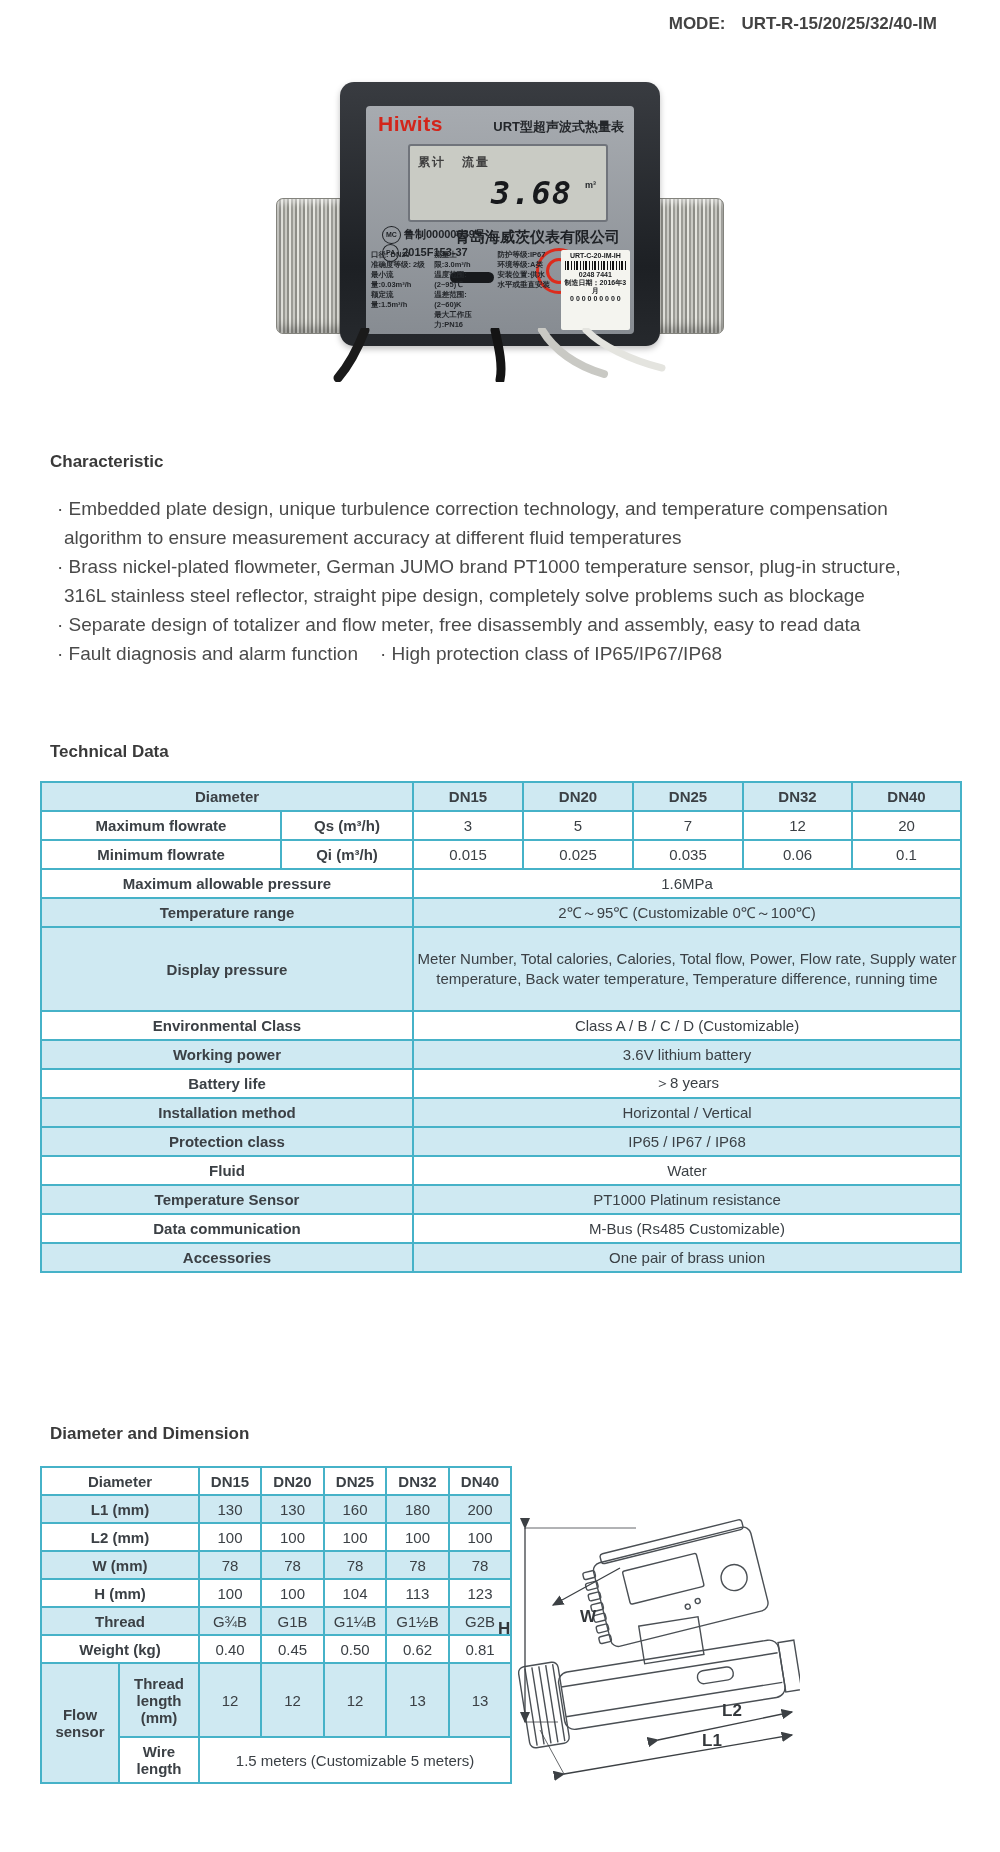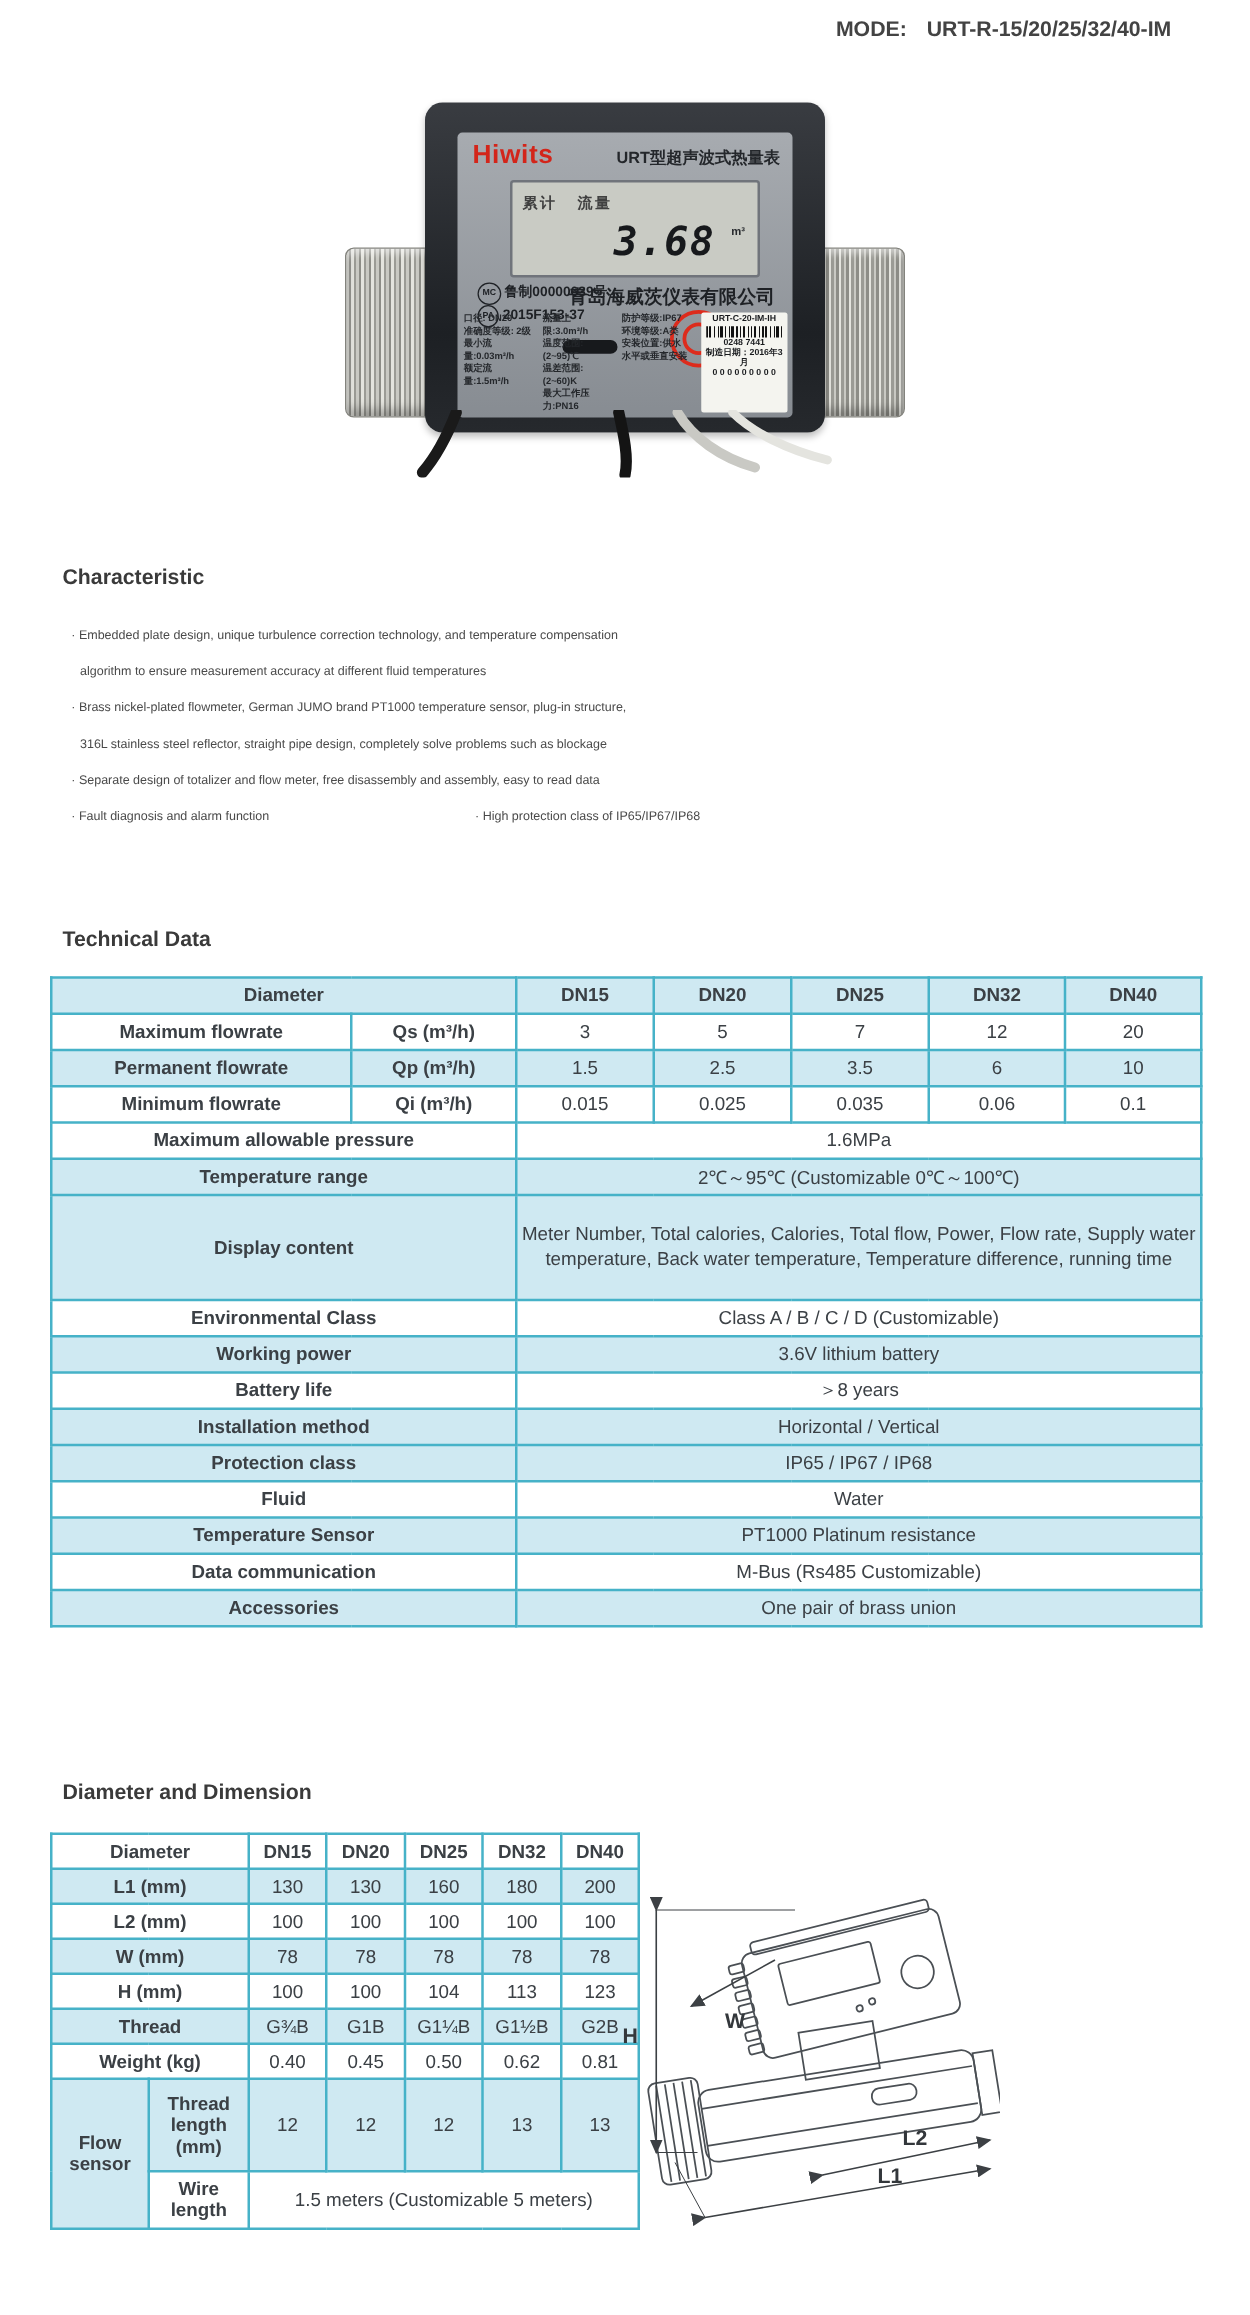--- a/index.html
+++ b/index.html
@@ -39,21 +39,21 @@
   .specs{position:absolute;left:5px;right:4px;bottom:4px;display:flex;gap:7px;
          font-size:7.5px;line-height:10px;color:#24272b;font-weight:bold;}
   .specs .c{width:62px;}
   .tag{width:72px;background:#f4f4ef;border-radius:2px;padding:2px 2px 1px;text-align:center;
        font-size:7px;line-height:8px;color:#17191c;}
   .bars{height:9px;margin:1px 2px;background:repeating-linear-gradient(90deg,#111 0 1px,#f4f4ef 1px 2px,#111 2px 4px,#f4f4ef 4px 6px,#111 6px 7px,#f4f4ef 7px 9px);}
   .cables{position:absolute;left:0;top:252px;width:460px;height:54px;}
 
   
   .h{position:absolute;left:50px;font-size:17px;font-weight:bold;color:#3a3a3a;}
-  .chars{position:absolute;left:50px;top:494px;width:780px;font-size:10px;color:#4a4a4a;line-height:29px;}
+  .chars{position:absolute;left:50px;top:494px;width:780px;font-size:19px;color:#4a4a4a;line-height:29px;}
   .chars .ln{white-space:nowrap;padding-left:7px;}
   .chars .ind{padding-left:14px;}
   .chars .duo{position:relative;}
   .chars .duo .rgt{position:absolute;left:330px;top:0;}
 
   
   table.t{border-collapse:collapse;table-layout:fixed;}
   table.t td{border:2px solid #46b2c8;text-align:center;vertical-align:middle;
              font-size:15px;color:#3b4045;padding:0;}
   table.t td.lbl{font-weight:bold;}
@@ -169,48 +169,39 @@
     </tr>
     <tr class="r29">
       <td class="lbl">Maximum flowrate</td>
       <td class="lbl">Qs (m³/h)</td>
       <td>3</td>
       <td>5</td>
       <td>7</td>
       <td>12</td>
       <td>20</td>
     </tr>
-    <tr class="b r29">
-      <td class="lbl">Permanent flowrate</td>
-      <td class="lbl">Qp (m³/h)</td>
-      <td>1.5</td>
-      <td>2.5</td>
-      <td>3.5</td>
-      <td>6</td>
-      <td>10</td>
-    </tr>
     <tr class="r29">
       <td class="lbl">Minimum flowrate</td>
       <td class="lbl">Qi (m³/h)</td>
       <td>0.015</td>
       <td>0.025</td>
       <td>0.035</td>
       <td>0.06</td>
       <td>0.1</td>
     </tr>
     <tr class="r29">
       <td colspan="2" class="lbl">Maximum allowable pressure</td>
       <td colspan="5">1.6MPa</td>
     </tr>
     <tr class="b r29">
       <td colspan="2" class="lbl">Temperature range</td>
       <td colspan="5">2℃～95℃ (Customizable 0℃～100℃)</td>
     </tr>
     <tr class="b rdc">
-      <td colspan="2" class="lbl">Display content</td>
+      <td colspan="2" class="lbl">Display pressure</td>
       <td colspan="5" class="wrapv">Meter Number, Total calories, Calories, Total flow, Power, Flow rate, Supply water temperature, Back water temperature, Temperature difference, running time</td>
     </tr>
     <tr class="r29">
       <td colspan="2" class="lbl">Environmental Class</td>
       <td colspan="5">Class A / B / C / D (Customizable)</td>
     </tr>
     <tr class="b r29">
       <td colspan="2" class="lbl">Working power</td>
       <td colspan="5">3.6V lithium battery</td>
     </tr>

